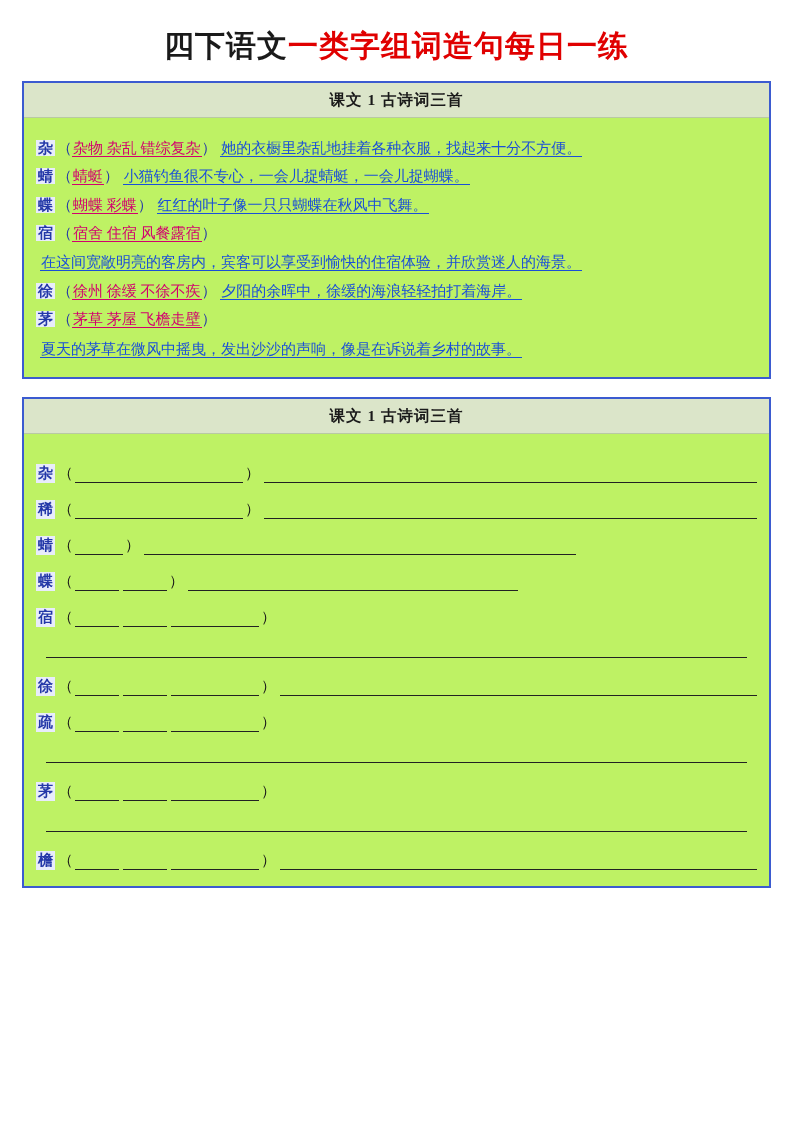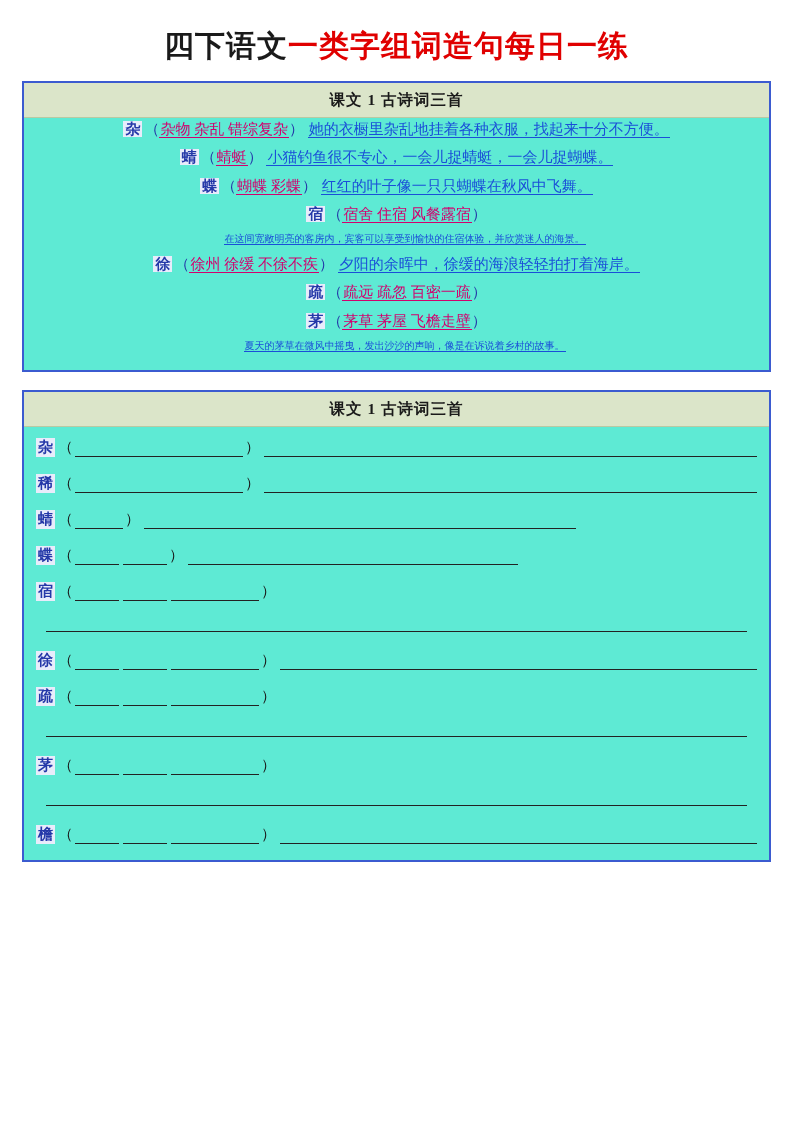--- a/index.html
+++ b/index.html
@@ -24,33 +24,33 @@
     white-space: nowrap;
   }
   .title .blk { color: #1a1a1a; }
   .title .red { color: #e00000; }
 
   
   .box {
     border: 2px solid #3b5bd0;
     padding: 0;
     margin-bottom: 18px;
-    background: #5eead4;
+    background: #bef264;
   }
   .box-head {
     background: #dbe5c9;
     border-bottom: 1px solid #b9c9a3;
     text-align: center;
     font-size: 15.5px;
     font-weight: bold;
     color: #1a1a1a;
     padding: 7px 0 6px 0;
     letter-spacing: 1px;
   }
-  .box-body { padding: 0 12px 10px 12px; text-align: center; }
+  .box-body { padding: 19px 12px 10px 12px; }
 
   
   .entry {
     font-size: 15px;
     line-height: 1.55;
     margin: 0 0 5px 0;
     color: #1a1a1a;
     white-space: nowrap;
   }
   .hz {
@@ -65,23 +65,23 @@
     color: #d2006e;
     border-bottom: 1px solid #d2006e;
     padding: 0 1px;
   }
   .sentence {
     color: #1a4fd8;
     border-bottom: 1px solid #1a4fd8;
     padding: 0 1px;
   }
   .sent-row {
-    font-size: 10px;
+    font-size: 15px;
     line-height: 1.6;
-    margin: 2px 0 6px 16px;
+    margin: 2px 0 6px 4px;
     color: #1a4fd8;
   }
 
   
   .blank-row {
     display: flex;
     align-items: flex-end;
     font-size: 15px;
     margin: 0 0 6px 0;
     min-height: 30px;
@@ -154,23 +154,20 @@
       </div>
       <div class="sent-row">
         <span class="sentence">在这间宽敞明亮的客房内，宾客可以享受到愉快的住宿体验，并欣赏迷人的海景。</span>
       </div>
 
       <div class="entry">
         <span class="hz">徐</span><span class="paren">（</span><span class="words">徐州 徐缓 不徐不疾</span><span class="paren">）</span>
         <span class="sentence">夕阳的余晖中，徐缓的海浪轻轻拍打着海岸。</span>
       </div>
 
-      <div class="entry">
-        <span class="hz">疏</span><span class="paren">（</span><span class="words">疏远 疏忽 百密一疏</span><span class="paren">）</span>
-      </div>
 
       <div class="entry">
         <span class="hz">茅</span><span class="paren">（</span><span class="words">茅草 茅屋 飞檐走壁</span><span class="paren">）</span>
       </div>
       <div class="sent-row">
         <span class="sentence">夏天的茅草在微风中摇曳，发出沙沙的声响，像是在诉说着乡村的故事。</span>
       </div>
 
 
     </div>

